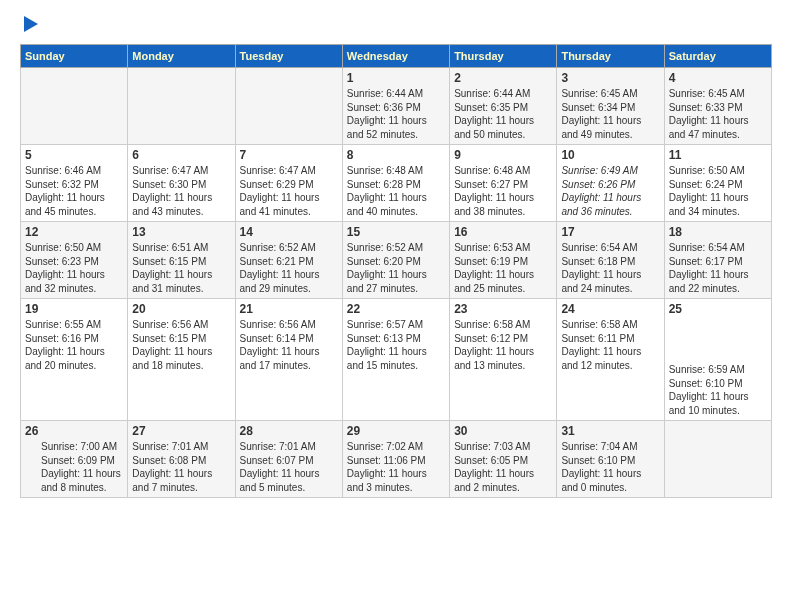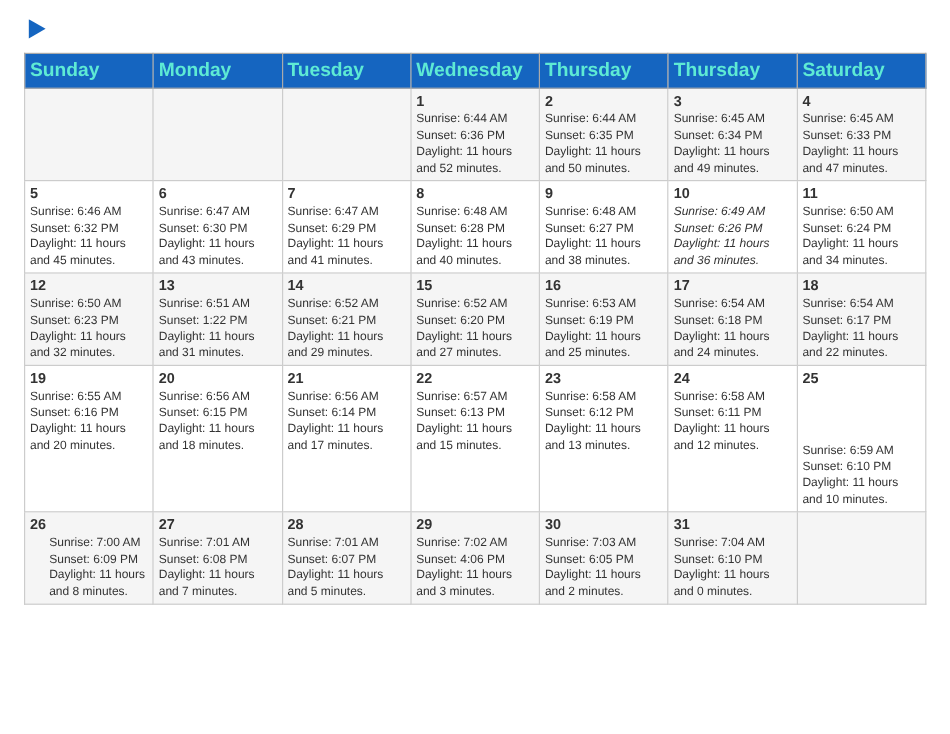--- a/index.html
+++ b/index.html
@@ -49,22 +49,22 @@
     .location {
       font-size: 15px;
       color: #555;
     }
     .calendar {
       width: 100%;
       border-collapse: collapse;
     }
     .calendar thead tr th {
       background: #1565c0;
-      color: #5eead4;
-      font-size: 16px;
+      color: #fef9c3;
+      font-size: 11px;
       font-weight: bold;
       padding: 5px 4px;
       text-align: left;
       border: 1px solid #aaa;
     }
     .calendar tbody tr td {
       vertical-align: top;
       border: 1px solid #ccc;
       padding: 3px 4px;
       width: calc(100% / 7);
@@ -217,21 +217,21 @@
           <td>
             <div class="day-number">12</div>
             <div class="cell-content" style="white-space: pre-line;">Sunrise: 6:50 AM
 Sunset: 6:23 PM
 Daylight: 11 hours
 and 32 minutes.</div>
           </td>
           <td>
             <div class="day-number">13</div>
             <div class="cell-content" style="white-space: pre-line;">Sunrise: 6:51 AM
-Sunset: 1:22 PM
+Sunset: 6:15 PM
 Daylight: 11 hours
 and 31 minutes.</div>
           </td>
           <td>
             <div class="day-number">14</div>
             <div class="cell-content" style="white-space: pre-line;">Sunrise: 6:52 AM
 Sunset: 6:21 PM
 Daylight: 11 hours
 and 29 minutes.</div>
           </td>
@@ -333,21 +333,21 @@
           <td>
             <div class="day-number">28</div>
             <div class="cell-content" style="white-space: pre-line;">Sunrise: 7:01 AM
 Sunset: 6:07 PM
 Daylight: 11 hours
 and 5 minutes.</div>
           </td>
           <td>
             <div class="day-number">29</div>
             <div class="cell-content" style="white-space: pre-line;">Sunrise: 7:02 AM
-Sunset: 4:06 PM
+Sunset: 11:06 PM
 Daylight: 11 hours
 and 3 minutes.</div>
           </td>
           <td>
             <div class="day-number">30</div>
             <div class="cell-content" style="white-space: pre-line;">Sunrise: 7:03 AM
 Sunset: 6:05 PM
 Daylight: 11 hours
 and 2 minutes.</div>
           </td>

